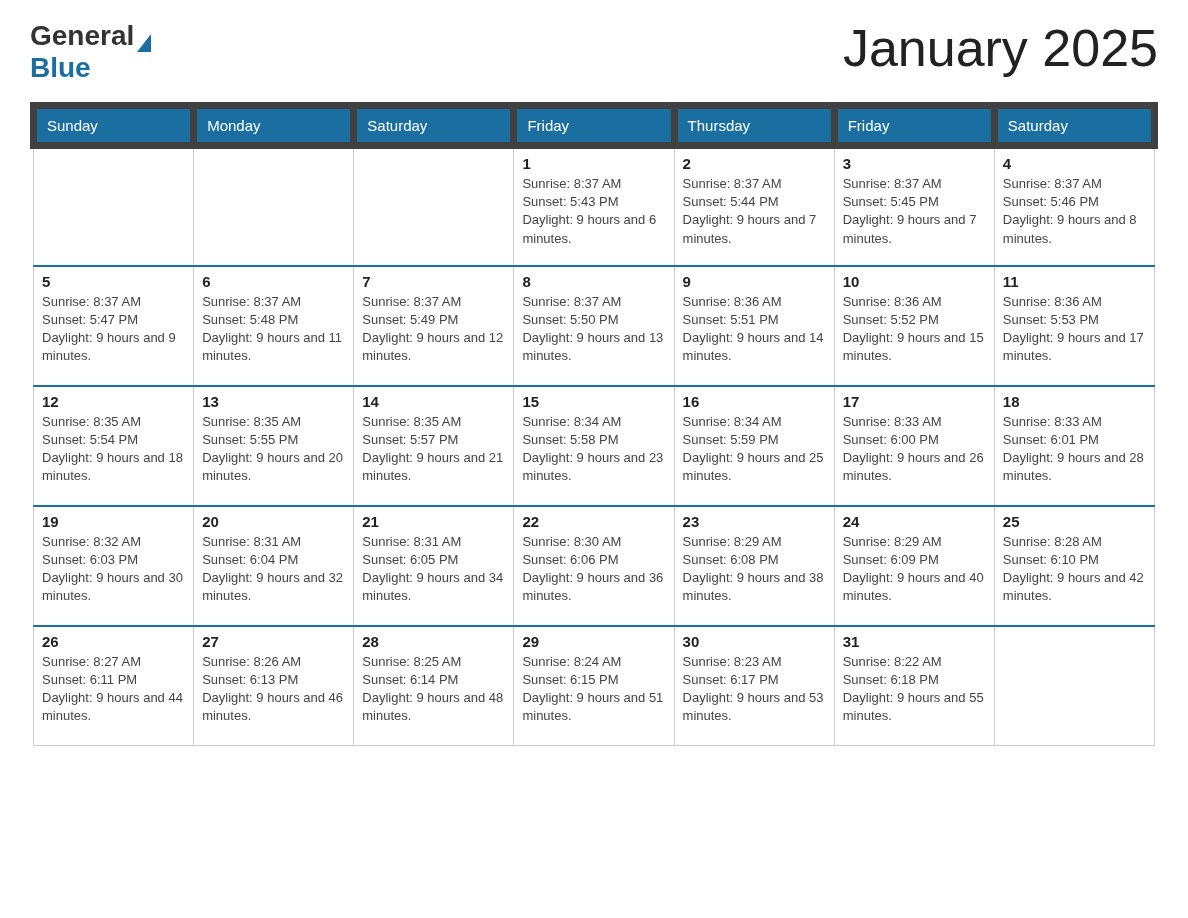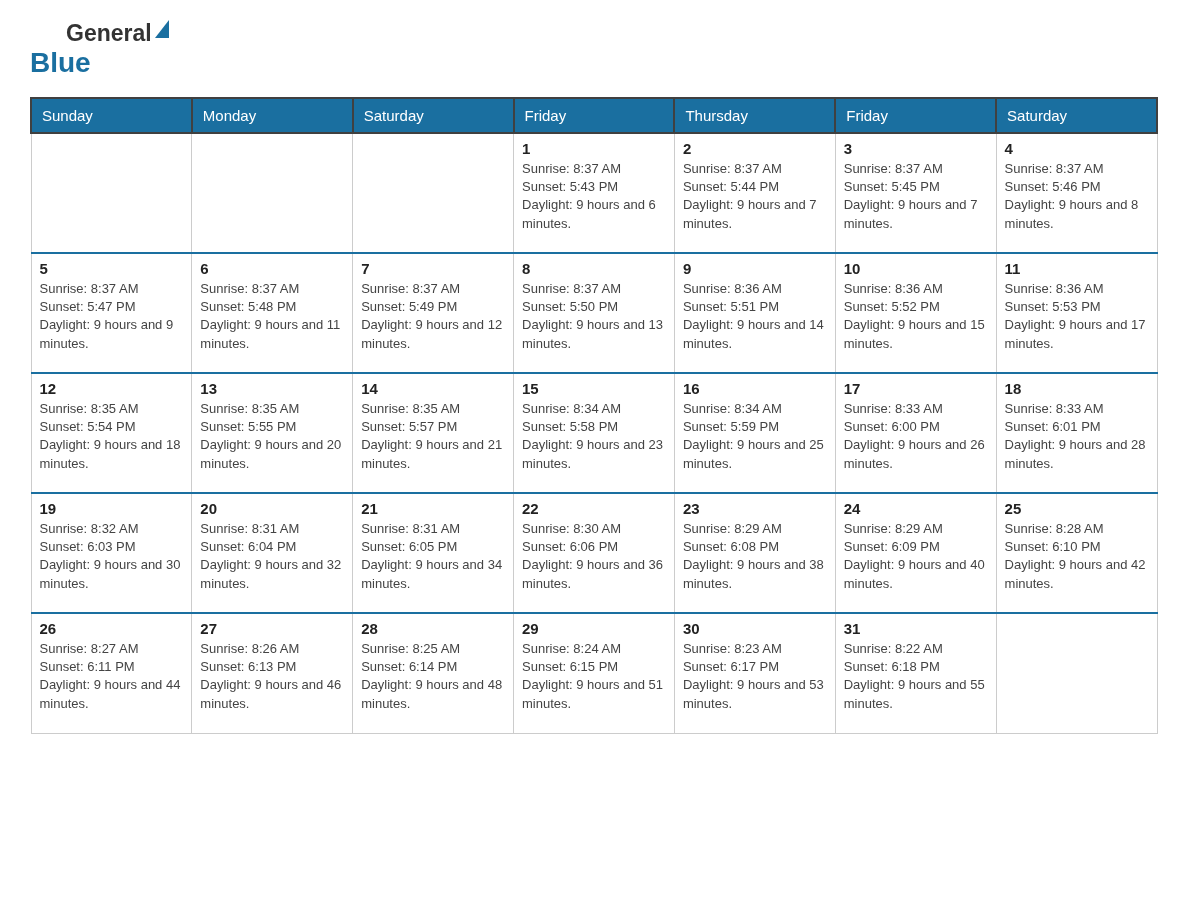--- a/index.html
+++ b/index.html
@@ -17,25 +17,24 @@
       align-items: flex-start;
       margin-bottom: 18px;
     }
     .logo {
       display: flex;
       flex-direction: column;
       align-items: flex-start;
     }
     .logo-text {
       display: flex;
-      align-items: flex-start;
-      font-size: 23px;
+      align-items: flex-end;
+      font-size: 28px;
       font-weight: bold;
       color: #333;
-      margin-left: 36px;
     }
     .logo-general { color: #333; }
     .logo-blue-arrow {
       display: inline-block;
       width: 0;
       height: 0;
       border-left: 14px solid transparent;
       border-bottom: 18px solid #1a6fa0;
       margin-left: 3px;
       margin-right: 2px;
@@ -64,21 +63,21 @@
       width: 100%;
       border-collapse: collapse;
     }
     thead tr th {
       background-color: #1a6fa0;
       color: #fff;
       font-size: 15px;
       font-weight: normal;
       padding: 8px 10px;
       text-align: left;
-      border: 2px solid #404040;
+      border: 7px solid #404040;
     }
     tbody tr td {
       border: 1px solid #ccc;
       vertical-align: top;
       padding: 6px 8px;
       width: 14.28%;
       min-height: 90px;
       height: 120px;
     }
     .day-number {
@@ -106,20 +105,21 @@
   <div class="logo">
     <div class="logo-text">
       <span class="logo-general">General</span>
       <span class="logo-blue-arrow"></span>
     </div>
     <div>
       <span class="logo-blue-word">Blue</span>
     </div>
   </div>
   <div class="title-area">
+    <div class="calendar-title">January 2025</div>
   </div>
 </div>
 
 <table>
   <thead>
     <tr>
     <th>Sunday</th>
         <th>Monday</th>
         <th>Saturday</th>
         <th>Friday</th>

